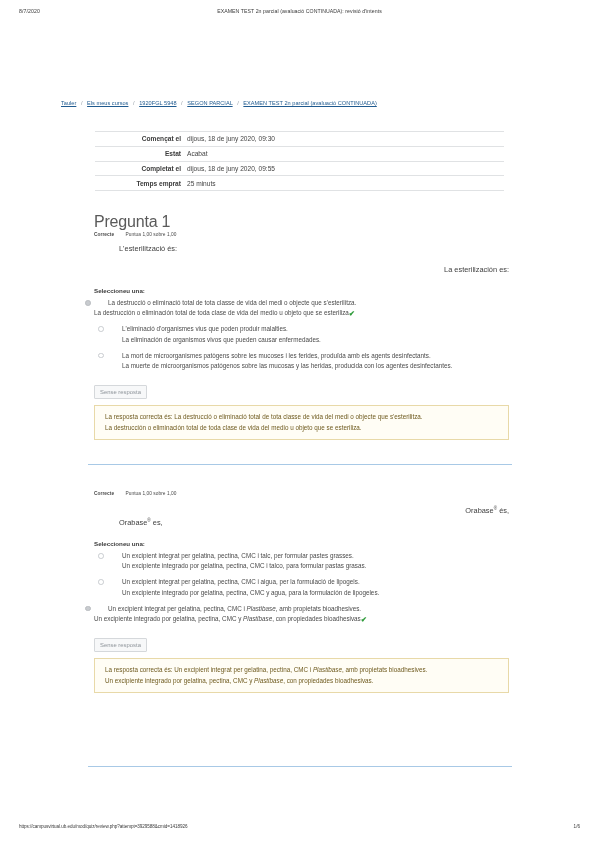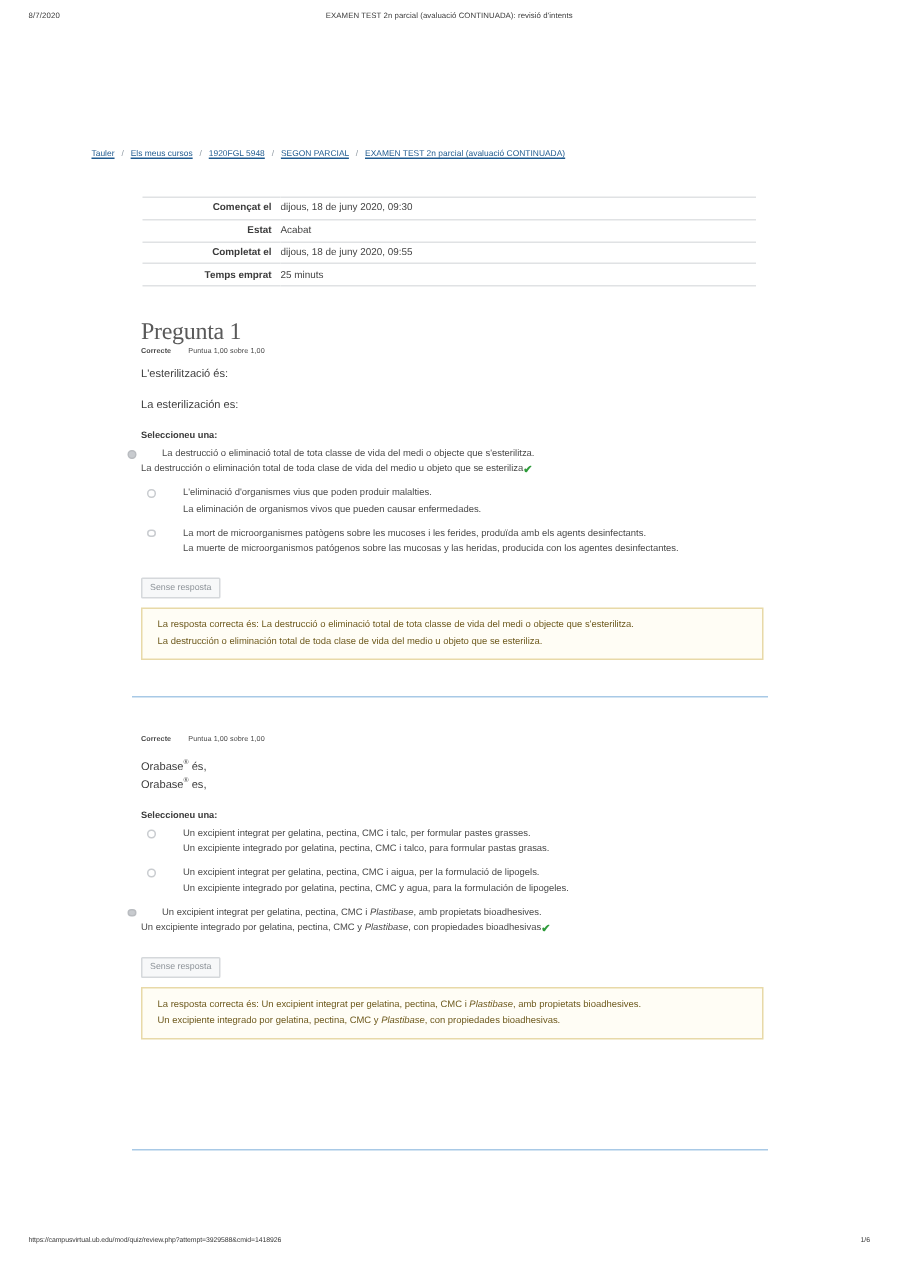--- a/index.html
+++ b/index.html
@@ -134,47 +134,48 @@
   #question-1 { top: 212px; }
   #question-2 { top: 490px; }
 
   .q-title {
     font-size: 16px;
     font-weight: normal;
     color: #5a5a5a;
     margin: 0;
     letter-spacing: -0.2px;
     line-height: 19px;
-    font-family: Liberation Serif, serif;
   }
   .q-meta {
     margin-top: 1px;
     font-size: 4.8px;
     color: #4a4a4a;
     letter-spacing: 0.05px;
   }
   .q-meta .q-state {
     font-weight: bold;
     margin-right: 10px;
   }
   .q-meta .q-grade {
     font-weight: normal;
   }
 
   .q-stem {
     margin-top: 6px;
     font-size: 7.4px;
     color: #3d3d3d;
     line-height: 12px;
+    margin-left: 25px;
   }
   .q-stem .line {
     display: block;
   }
   .q-stem .line.spaced {
     margin-top: 9px;
+    text-align: right;
   }
   .q-stem .italic {
   }
   sup {
     font-size: 4.6px;
     vertical-align: super;
     line-height: 0;
   }
 
   .q-prompt {

